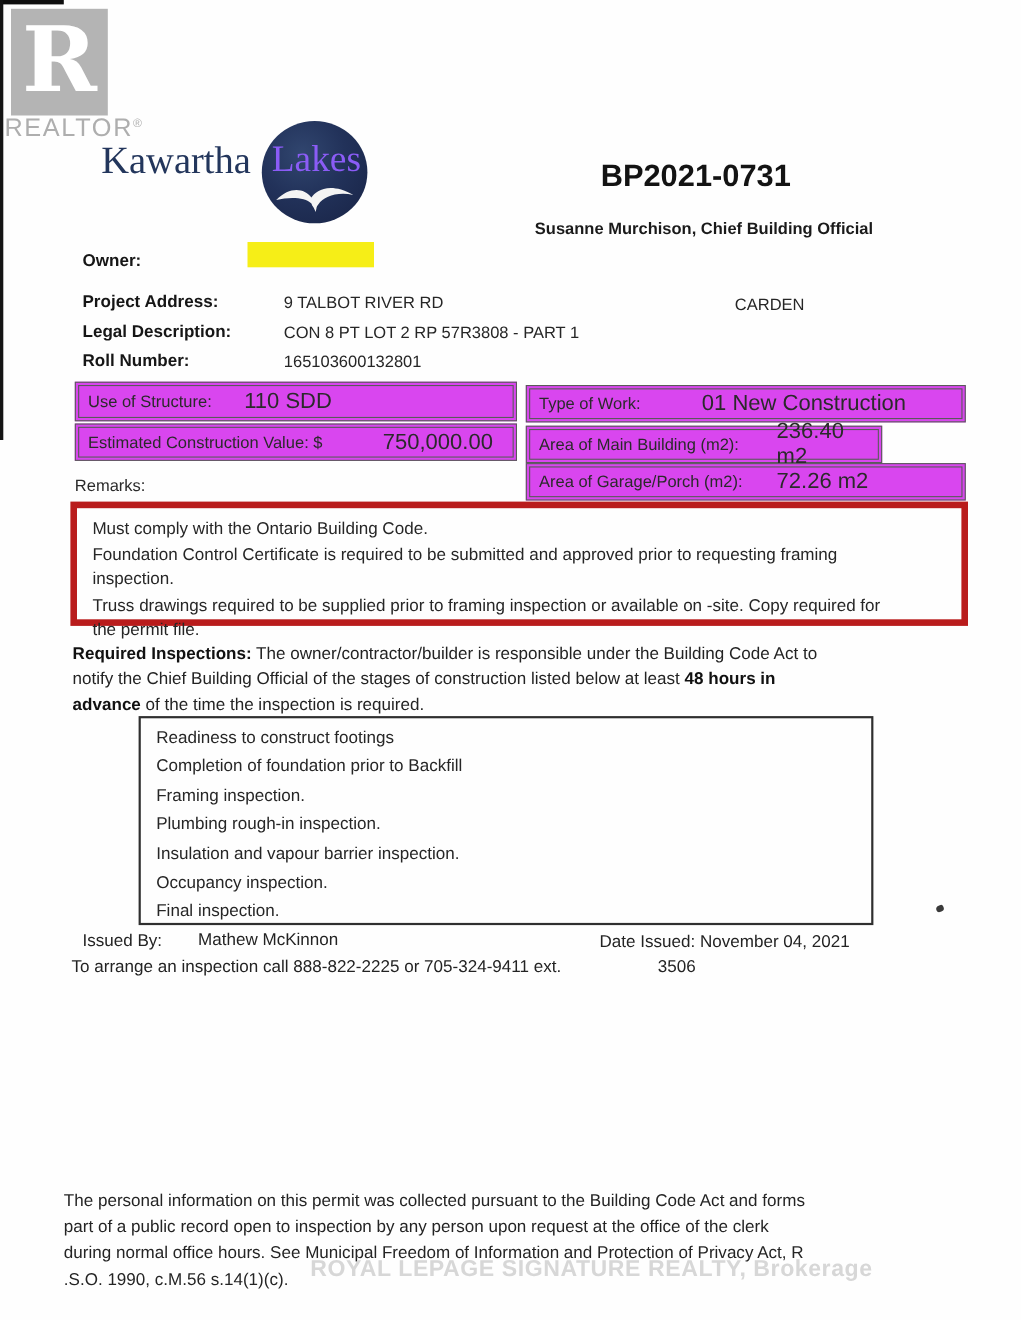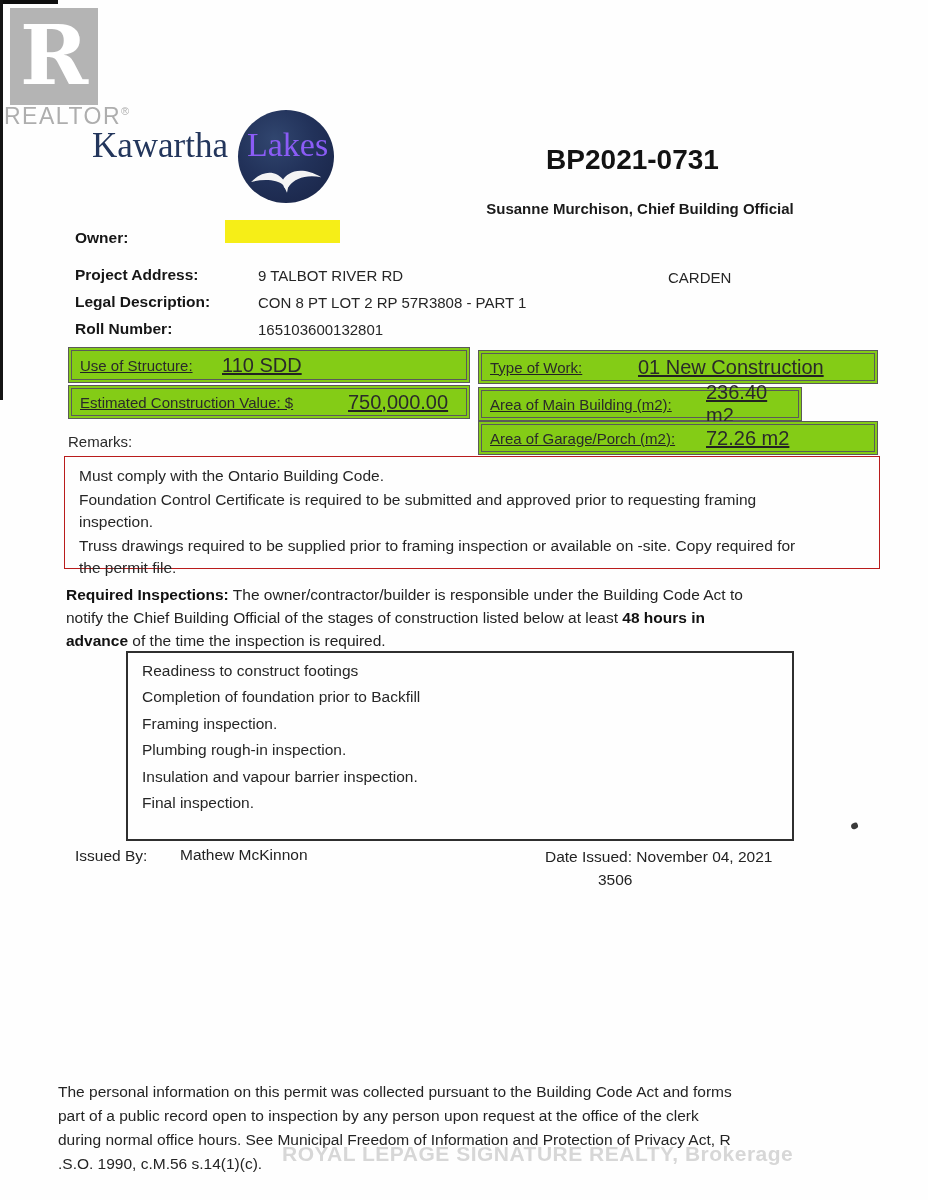--- a/index.html
+++ b/index.html
@@ -45,37 +45,37 @@
   .owner-highlight { left:225px; top:220px; width:115px; height:23px; background:#f6ee17; }
   .row-label-1 { left:75px; top:266px; }
   .row-value-1 { left:258px; top:267px; }
   .row-extra-1 { left:668px; top:269px; }
   .row-label-2 { left:75px; top:293px; }
   .row-value-2 { left:258px; top:294px; }
   .row-label-3 { left:75px; top:320px; }
   .row-value-3 { left:258px; top:321px; }
 
   
-  .dbox { border:1px solid #5a5a5a; padding:2px; background:#84cc16;text-decoration:underline; }
+  .dbox { border:1px solid #5a5a5a; padding:2px; background:#d946ef; }
   .dbox .inner { border:1px solid #5a5a5a; height:100%; display:flex; align-items:center; padding:0 8px; }
   .dbox .blabel { font-size:15px; color:#2a2a2a; flex:0 0 auto; }
   .dbox .bvalue { font-size:20px; color:#2a2a2a; }
   .box-use   { left:68px;  top:347px; width:402px; height:36px; }
   .box-work  { left:478px; top:350px; width:400px; height:34px; }
   .box-value { left:68px;  top:385px; width:402px; height:34px; }
   .box-main  { left:478px; top:387px; width:324px; height:34px; }
   .box-gar   { left:478px; top:421px; width:400px; height:34px; }
   .box-use .blabel   { width:142px; }
   .box-work .blabel  { width:148px; }
   .box-value .blabel { width:268px; }
   .box-main .blabel  { width:216px; }
   .box-gar .blabel   { width:216px; }
 
   .remarks-label { left:68px; top:433px; font-size:15px; color:#2a2a2a; }
-  .remarks-box { left:64px; top:456px; width:816px; height:113px; border:1px solid #b91c1c;
+  .remarks-box { left:64px; top:456px; width:816px; height:113px; border:6px solid #b91c1c;
     padding:8px 14px; }
   .remarks-box p { font-size:15.5px; color:#262626; line-height:1.42; max-width:732px; margin-bottom:2px; }
 
   .req-intro { left:66px; top:583px; width:692px; font-size:15.5px; line-height:23px; color:#232323; }
   .req-intro b { color:#111; }
 
   .insp-box { left:126px; top:651px; width:668px; height:190px; border:2px solid #2f2f2f; padding:5px 0 0 14px; }
   .insp-box p { font-size:15.5px; color:#262626; line-height:26.4px; }
 
   .issued-by-label { left:75px; top:847px; font-size:15.5px; color:#232323; }
@@ -167,26 +167,28 @@
   <div class="abs req-intro">
     <b>Required Inspections:</b><span>  The owner/contractor/builder is responsible under the Building Code Act to notify the Chief Building Official of the stages of construction listed below at least </span><b>48 hours in advance</b><span> of the time the inspection is required.</span>
   </div>
 
   <div class="abs insp-box">
     <p>Readiness to construct footings</p>
     <p>Completion of foundation prior to Backfill</p>
     <p>Framing inspection.</p>
     <p>Plumbing rough-in inspection.</p>
     <p>Insulation and vapour barrier inspection.</p>
+    <p>Occupancy inspection.</p>
     <p>Final inspection.</p>
   </div>
 
   <div class="abs issued-by-label">Issued By:</div>
   <div class="abs issued-by-value">Mathew McKinnon</div>
   <div class="abs date-issued">Date Issued: November 04, 2021</div>
+  <div class="abs call-line">To arrange an inspection call 888-822-2225 or 705-324-9411 ext.</div>
   <div class="abs call-ext">3506</div>
 
   <div class="abs privacy">
     <span>The personal information on this permit was collected pursuant to the Building Code Act and forms</span>
     <span>part of a public record open to inspection by any person upon request at the office of the clerk</span>
     <span>during normal office hours.  See Municipal Freedom of Information and Protection of Privacy Act, R</span>
     <span>.S.O. 1990, c.M.56 s.14(1)(c).</span>
   </div>
 
   <div class="abs watermark">ROYAL LEPAGE SIGNATURE REALTY, Brokerage</div>

